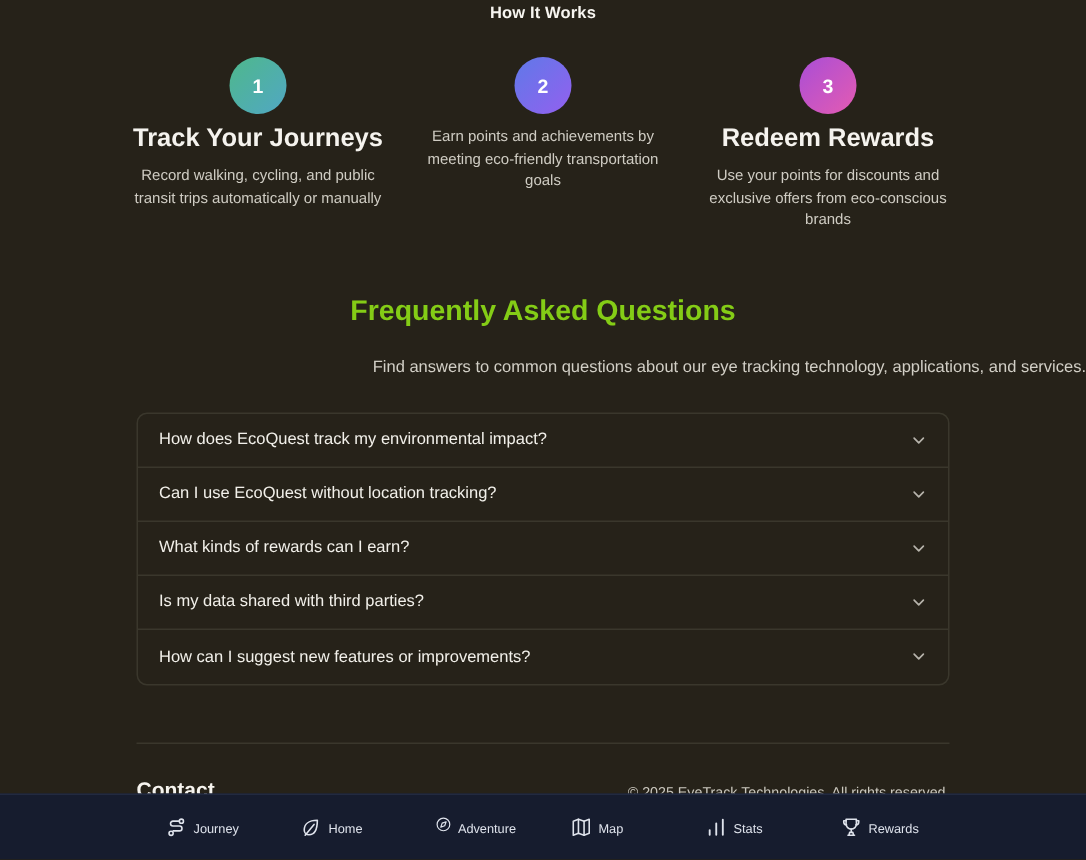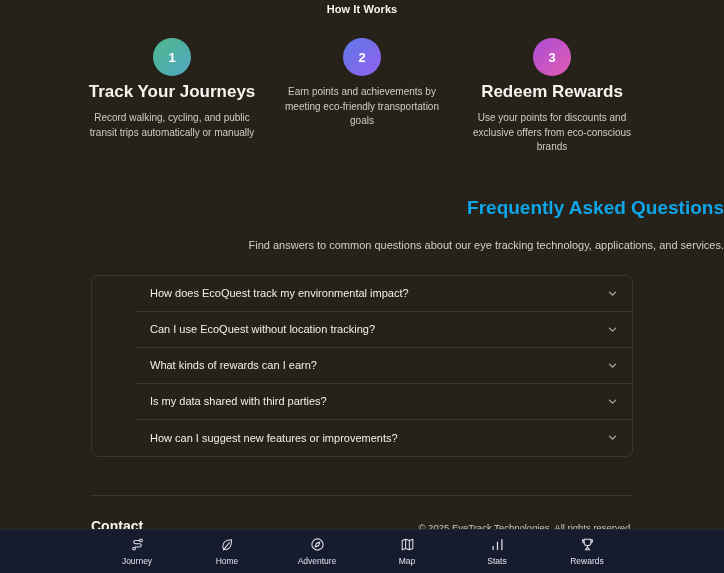--- a/index.html
+++ b/index.html
@@ -46,39 +46,38 @@
   .step-desc {
     margin-top:9px;
     color:#cfccc3;
     font-size:10px;
     line-height:1.45;
     padding:0 6px;
   }
 
   
   .faq-title {
-    text-align:right;
-    color:#0ea5e9;
+    text-align:center;
+    color:#84cc16;
     font-size:19px;
     font-weight:bold;
     margin-top:42px;
   }
   .faq-sub {
     text-align:right;
     color:#d2cfc6;
     font-size:11px;
     margin-top:20px;
   }
   .accordion {
     margin:24px auto 0;
     width:542px;
     border:1px solid #3a372c;
     border-radius:7px;
     overflow:hidden;
-    padding-left:44px;
   }
   .faq-row {
     height:36px;
     display:flex;
     align-items:center;
     justify-content:space-between;
     padding:0 14px;
     border-bottom:1px solid #3a372c;
   }
   .faq-row:last-child { border-bottom:none; }
@@ -110,21 +109,21 @@
     background:#161c2e;
     border-top:1px solid #222a40;
     display:flex;
     align-items:center;
     justify-content:center;
     gap:36px;
   }
   .nav-item {
     width:54px;
     display:flex;
-    flex-direction:column;
+    flex-direction:row;
     align-items:center;
     gap:4px;
   }
   .nav-icon { width:15px; height:15px; display:block; color:#dfe3ec; }
   .nav-icon svg { display:block; }
   .nav-label { color:#dfe3ec; font-size:8.5px; }
 </style>
 </head>
 <body>
 

